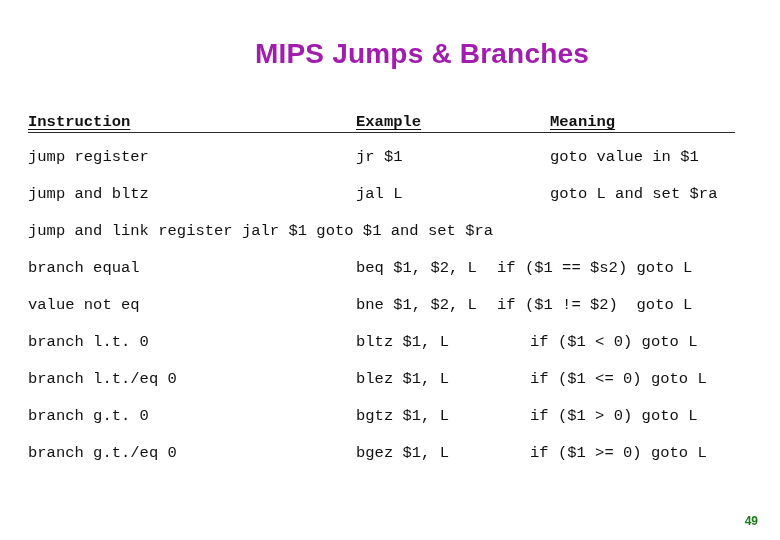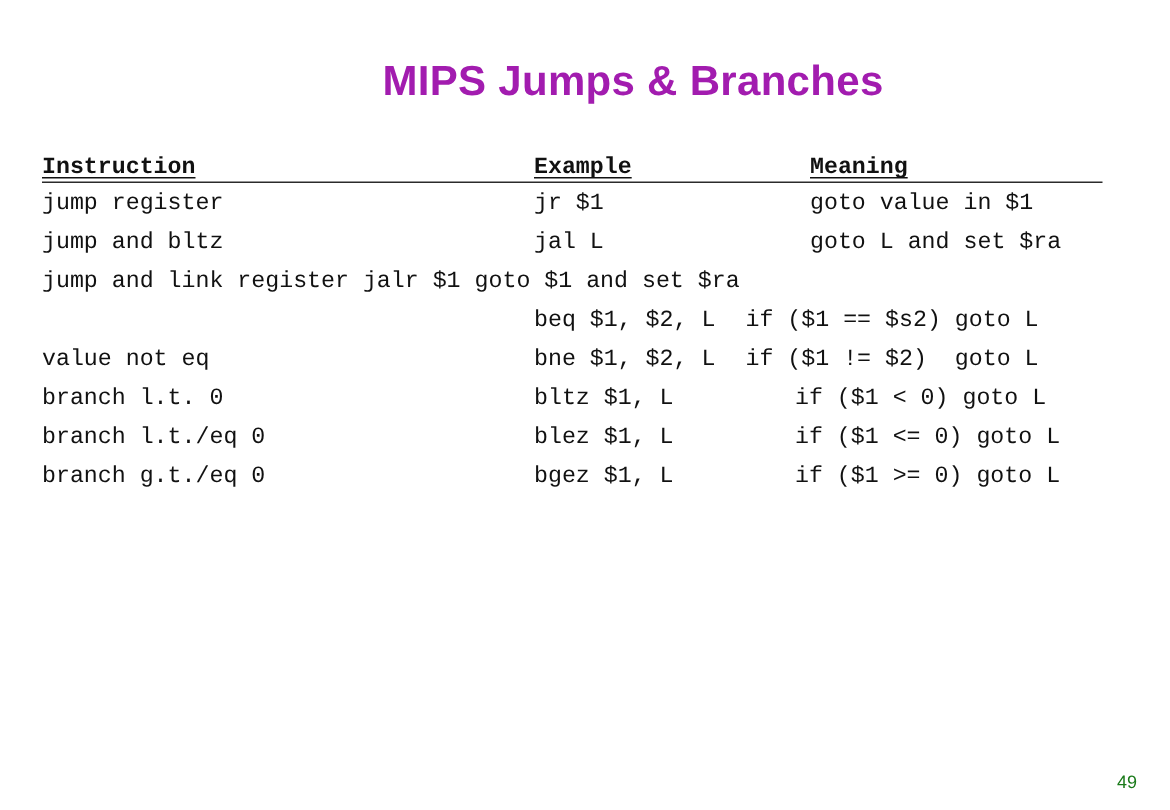--- a/index.html
+++ b/index.html
@@ -46,20 +46,21 @@
     font-family: "Liberation Mono", "DejaVu Sans Mono", monospace;
     font-size: 15.5px;
     color: #111111;
   }
 
   .trow {
     position: relative;
     height: 26px;
     line-height: 26px;
     white-space: pre;
+    margin-top: 11px;
   }
 
   .hdr-row {
     height: 22px;
     line-height: 22px;
     font-weight: bold;
   }
 
   .cell {
     position: absolute;
@@ -78,37 +79,37 @@
     left: 0;
     top: 21px;
     width: 707px;
     height: 1px;
     background: #2b2b2b;
   }
 
   
   .col-instr { left: 0px; }
   .col-ex    { left: 328px; }
-  .col-mean  { left: 480px; padding-left: 32px; }
+  .col-mean  { left: 490px; padding-left: 32px; }
 
   
   .col-mean-b1 { left: 469px; }
   .col-mean-b2 { left: 502px; }
 
   
   .run-on { left: 0px; }
 
   
   #page-number {
     position: absolute;
     right: 22px;
     bottom: 12px;
     font-family: "Liberation Sans", sans-serif;
     font-size: 12px;
-    font-weight: normal;
+    font-weight: bold;
     color: #1a7a1a;
   }
 </style>
 </head>
 <body>
 
 <div id="slide">
 
   <div id="slide-title">MIPS Jumps &amp; Branches</div>
 
@@ -132,20 +133,21 @@
       <span class="cell col-instr">jump and bltz</span>
       <span class="cell col-ex">jal L</span>
       <span class="cell col-mean">goto L and set $ra</span>
     </div>
 
     <div class="trow">
       <span class="cell run-on">jump and link register jalr $1 goto $1 and set $ra</span>
     </div>
 
     <div class="trow">
+      <span class="cell col-instr">branch equal</span>
       <span class="cell col-ex">beq $1, $2, L</span>
       <span class="cell col-mean-b1">if ($1 == $s2) goto L</span>
     </div>
 
     <div class="trow">
       <span class="cell col-instr">value not eq</span>
       <span class="cell col-ex">bne $1, $2, L</span>
       <span class="cell col-mean-b1">if ($1 != $2)  goto L</span>
     </div>
 
@@ -154,20 +156,25 @@
       <span class="cell col-ex">bltz $1, L</span>
       <span class="cell col-mean-b2">if ($1 &lt; 0) goto L</span>
     </div>
 
     <div class="trow">
       <span class="cell col-instr">branch l.t./eq 0</span>
       <span class="cell col-ex">blez $1, L</span>
       <span class="cell col-mean-b2">if ($1 &lt;= 0) goto L</span>
     </div>
 
+    <div class="trow">
+      <span class="cell col-instr">branch g.t. 0</span>
+      <span class="cell col-ex">bgtz $1, L</span>
+      <span class="cell col-mean-b2">if ($1 &gt; 0) goto L</span>
+    </div>
 
     <div class="trow">
       <span class="cell col-instr">branch g.t./eq 0</span>
       <span class="cell col-ex">bgez $1, L</span>
       <span class="cell col-mean-b2">if ($1 &gt;= 0) goto L</span>
     </div>
 
   </div>
 
   <div id="page-number">49</div>

